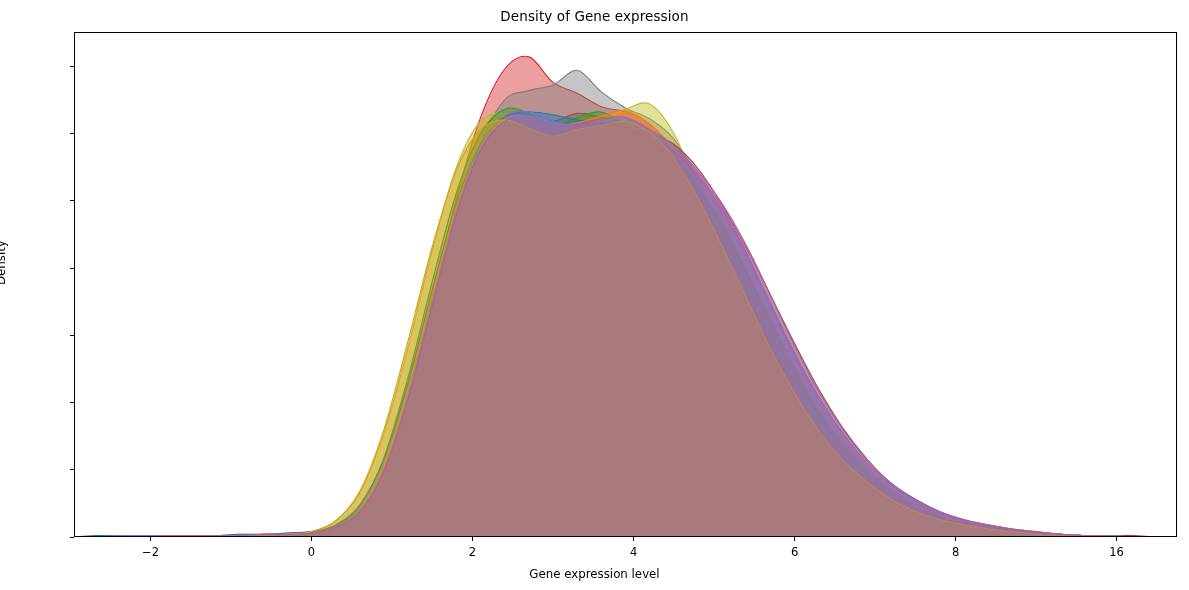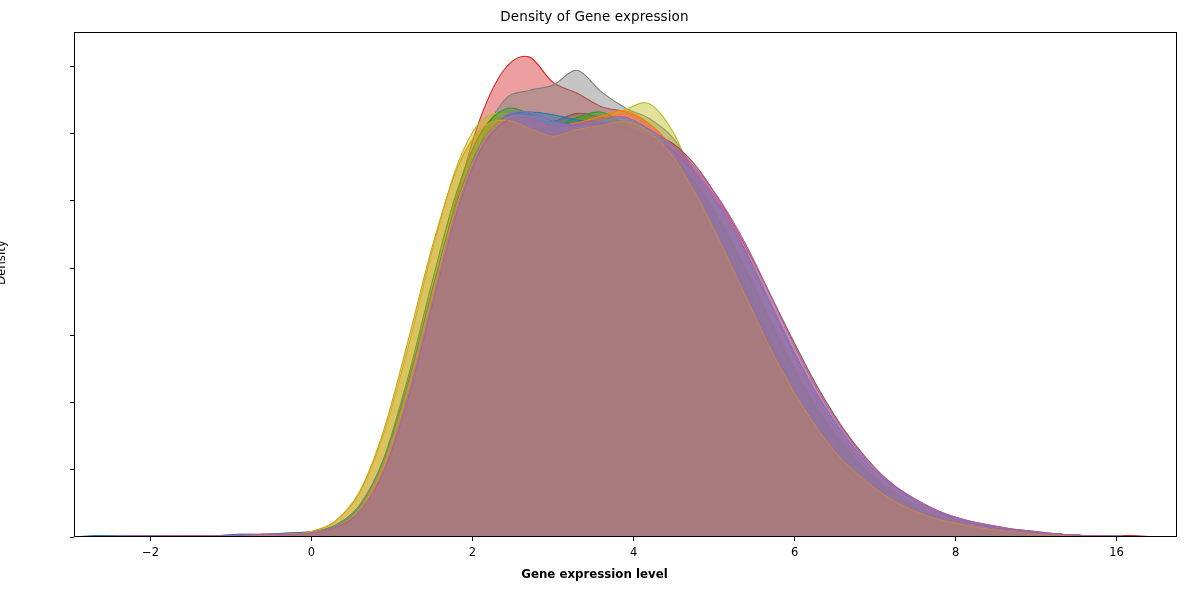--- a/index.html
+++ b/index.html
@@ -71,21 +71,20 @@
     background: #000000;
   }
   #xaxis-label {
     position: absolute;
     left: 0;
     top: 567px;
     width: 1189px;
     text-align: center;
     font-size: 11.8px;
     color: #000000;
-    font-weight: bold;
   }
   #yaxis-label {
     position: absolute;
     left: -6px;
     top: 285px;
     font-size: 11.8px;
     color: #000000;
     transform: rotate(-90deg);
     transform-origin: left top;
     white-space: nowrap;

